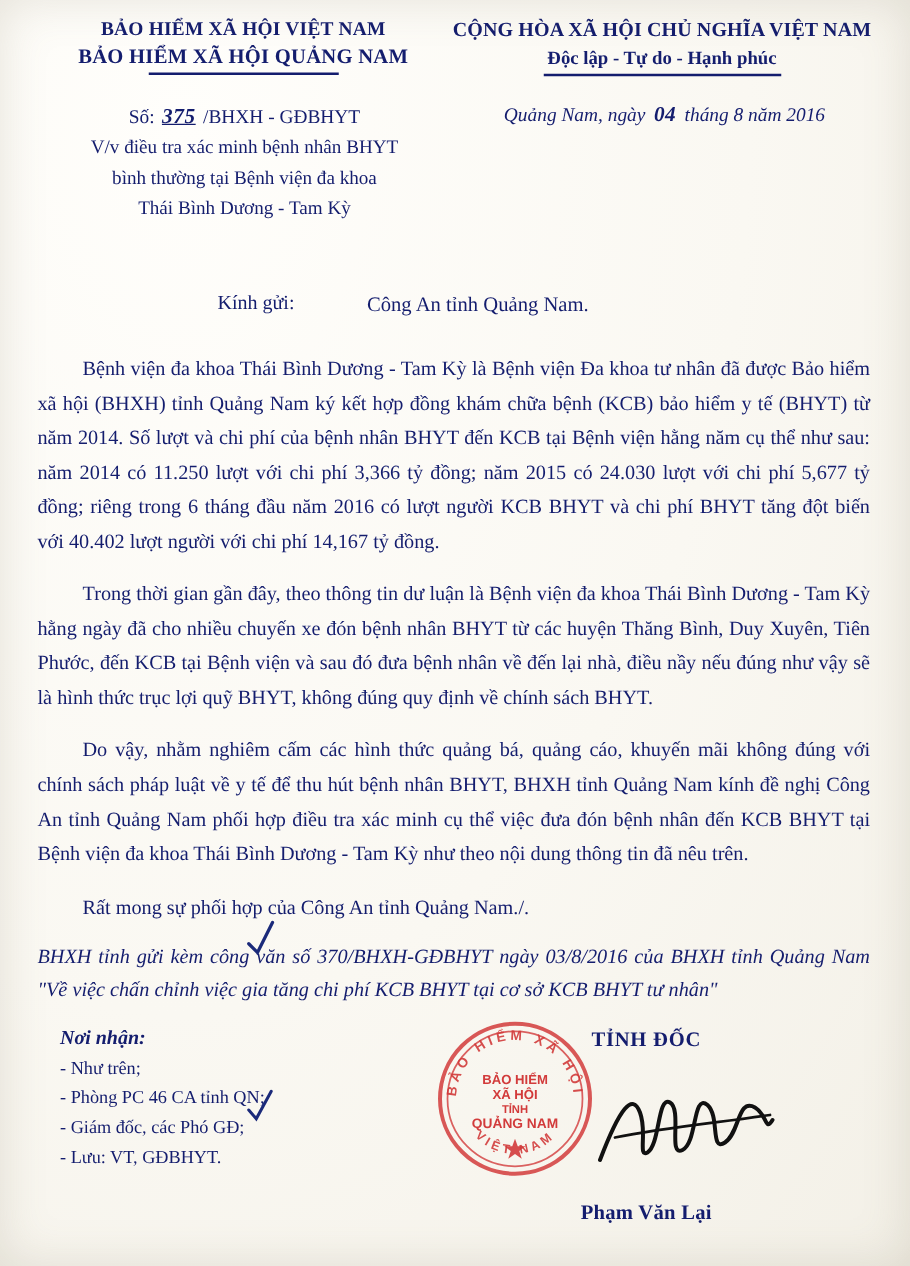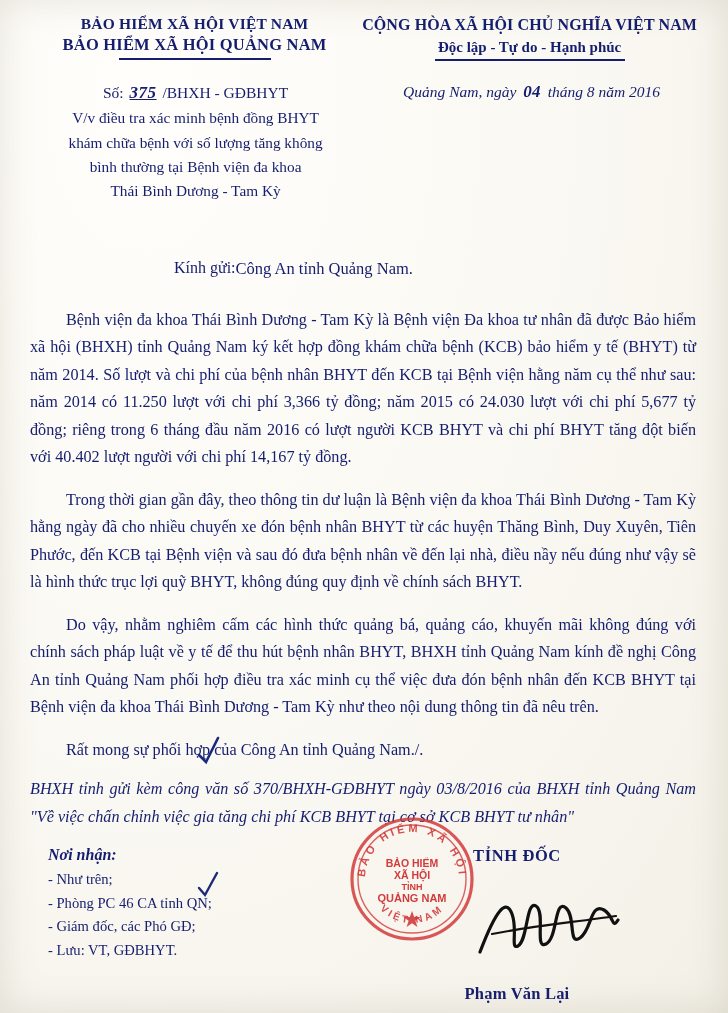--- a/index.html
+++ b/index.html
@@ -115,20 +115,21 @@
     padding: 0 3px;
     letter-spacing: .3px;
   }
 
   
   .recipient {
     margin-top: 56px;
     padding-left: 148px;
     font-size: 16px;
     display: flex;
+    gap: 58px;
   }
   .recip-label { font-size: 16px; }
   .recip-value { font-size: 16.5px; }
 
   
   .body {
     margin-top: 28px;
     padding: 0 6px 0 4px;
   }
   .para {
@@ -234,22 +235,21 @@
     </div>
   </div>
 
   <div class="sub-head">
     <div class="numbox">
       <div class="numline">
         <span>Số:</span>
         <span class="num-hand">375</span>
         <span>/BHXH - GĐBHYT</span>
       </div>
-      <div class="subject">V/v điều tra xác minh bệnh đồng BHYT</div>
-      <div class="subject">khám chữa bệnh với số lượng tăng không</div>
+      <div class="subject">V/v điều tra xác minh bệnh nhân BHYT</div>
       <div class="subject">bình thường tại Bệnh viện đa khoa</div>
       <div class="subject">Thái Bình Dương - Tam Kỳ</div>
     </div>
     <div class="datebox">
       <span>Quảng Nam, ngày</span>
       <span class="date-hand">04</span>
       <span>tháng</span>
       <span>8</span>
       <span>năm</span>
       <span>2016</span>

